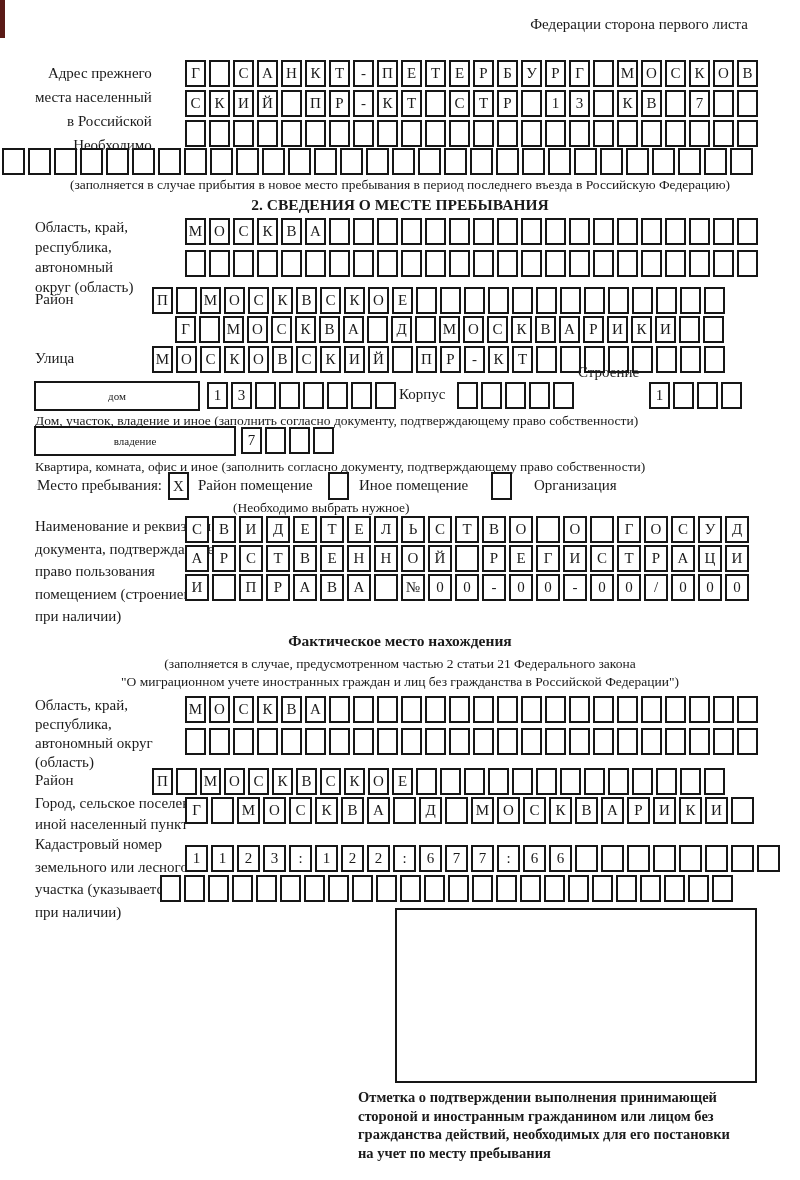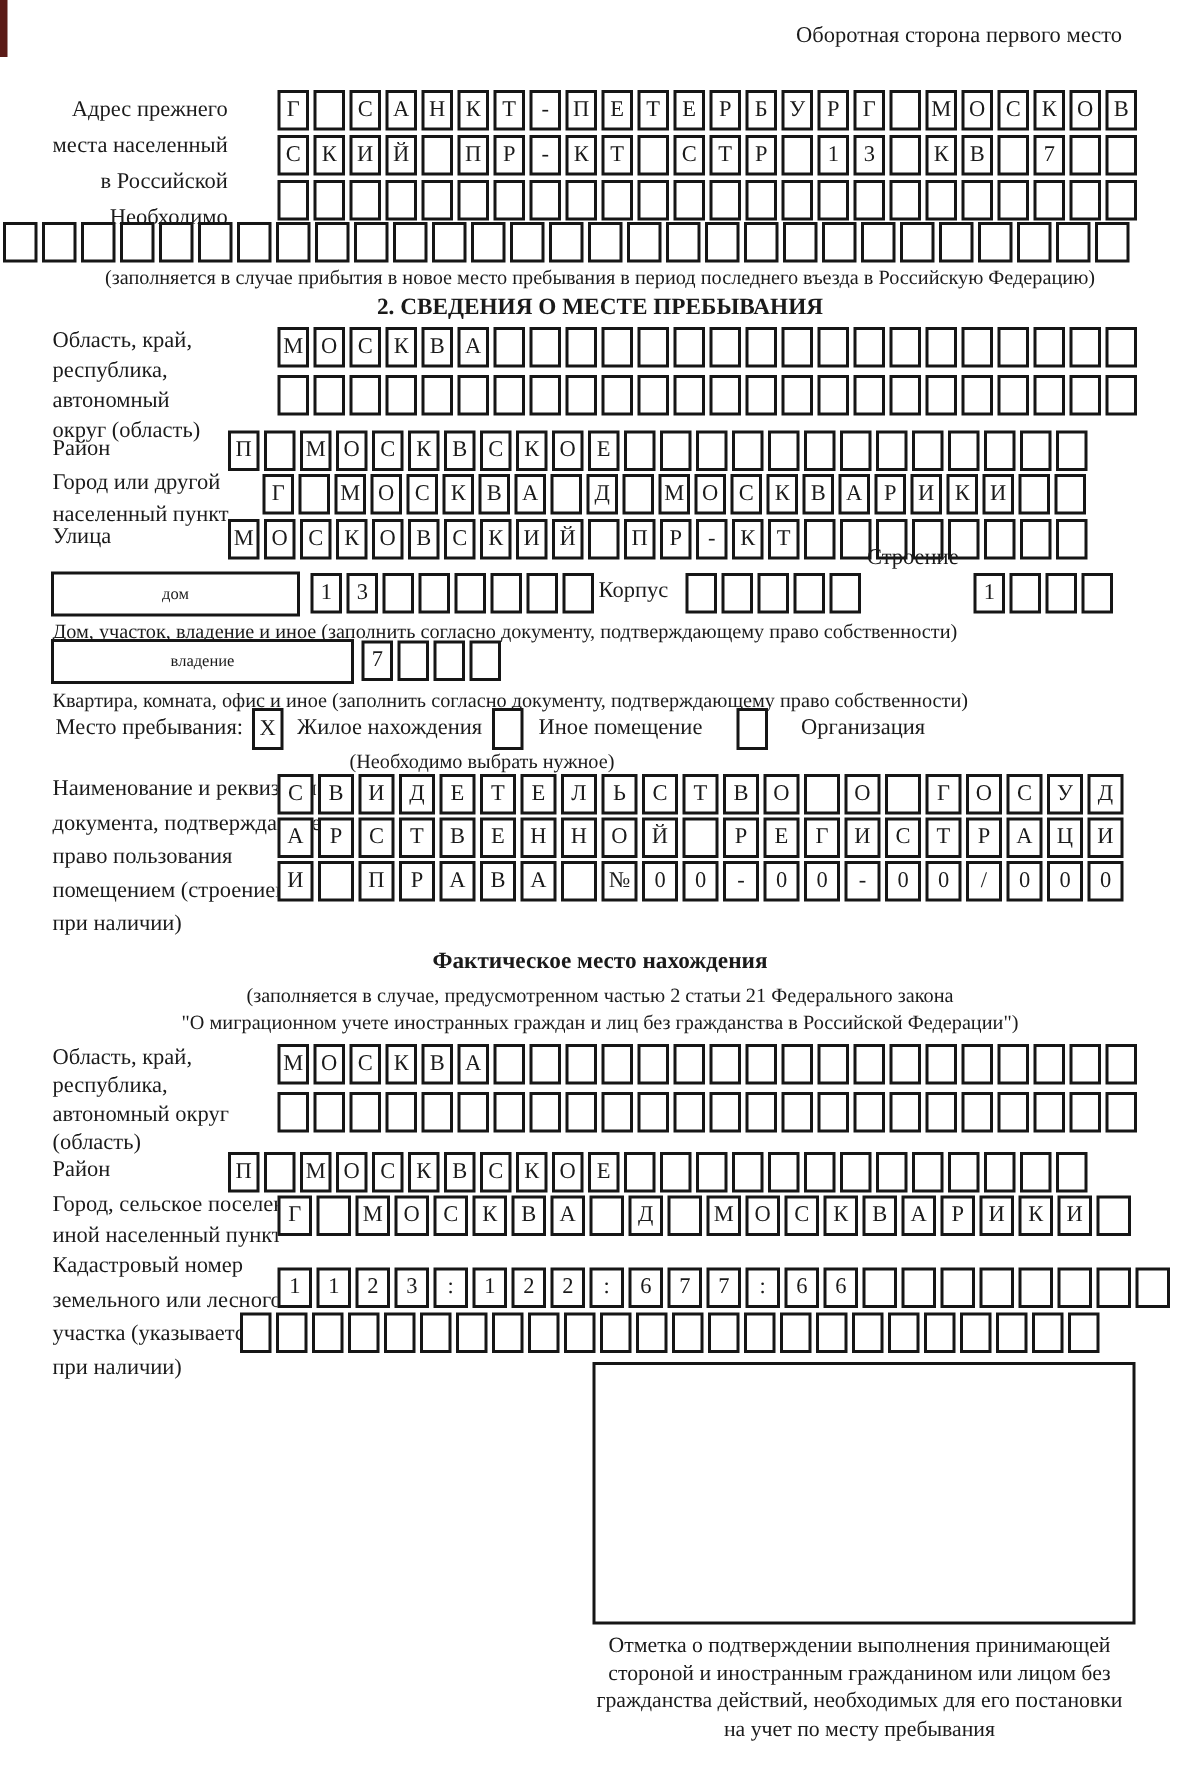--- a/index.html
+++ b/index.html
@@ -22,30 +22,30 @@
   .center{position:absolute;left:0;width:800px;text-align:center;}
   .note{font-size:13.5px;}
   .title{font-weight:bold;font-size:15.5px;}
   .txt{position:absolute;font-size:15px;white-space:nowrap;}
   .smtxt{position:absolute;font-size:13.5px;white-space:nowrap;}
   .box-label{position:absolute;height:30px;border:2px solid #161616;box-sizing:border-box;
              display:flex;align-items:center;justify-content:center;font-size:11px;background:#fff;}
   .checkbox{position:absolute;width:21px;height:28px;border:2px solid #161616;box-sizing:border-box;
             display:flex;align-items:center;justify-content:center;font-size:15px;background:#fff;}
   .stamp{position:absolute;left:395px;top:908px;width:362px;height:175px;border:2px solid #161616;box-sizing:border-box;background:#fff;}
-  .stampcap{position:absolute;left:358px;top:1088px;width:430px;text-align:center;font-size:14.5px;}
+  .stampcap{position:absolute;left:358px;top:1088px;width:430px;text-align:left;font-size:14.5px;font-weight:bold;}
   .stampcap>div{line-height:18.5px;}
 </style>
 </head>
 <body>
 
 <div id="page">
 
   <div class="artifact"></div>
-  <div class="hnote">Оборотная сторона первого место</div>
+  <div class="hnote">Федерации сторона первого листа</div>
 
   <div class="lbl lh24" style="top:61px">
     <div>Адрес прежнего</div>
     <div>места населенный</div>
     <div>в Российской</div>
     <div>Необходимо</div>
   </div>
   <div class="cellrow" style="top:60px;left:185px">
       <div class="cell">Г</div>
       <div class="cell"></div>
@@ -239,24 +239,20 @@
       <div class="cell"></div>
       <div class="cell"></div>
       <div class="cell"></div>
       <div class="cell"></div>
       <div class="cell"></div>
       <div class="cell"></div>
       <div class="cell"></div>
       <div class="cell"></div>
     </div>
 
-  <div class="lbl lh21" style="top:312px">
-    <div>Город или другой</div>
-    <div>населенный пункт</div>
-  </div>
   <div class="cellrow" style="top:316px;left:175px">
       <div class="cell">Г</div>
       <div class="cell"></div>
       <div class="cell">М</div>
       <div class="cell">О</div>
       <div class="cell">С</div>
       <div class="cell">К</div>
       <div class="cell">В</div>
       <div class="cell">А</div>
       <div class="cell"></div>
@@ -336,21 +332,21 @@
   <div class="cellrow" style="top:427px;left:241px">
       <div class="cell">7</div>
       <div class="cell"></div>
       <div class="cell"></div>
       <div class="cell"></div>
     </div>
   <div class="smtxt" style="top:459px;left:35px">Квартира, комната, офис и иное (заполнить согласно документу, подтверждающему право собственности)</div>
 
   <div class="txt" style="top:477px;left:37px">Место пребывания:</div>
   <div class="checkbox" style="top:472px;left:168px">X</div>
-  <div class="txt" style="top:477px;left:198px">Жилое нахождения</div>
+  <div class="txt" style="top:477px;left:198px">Район помещение</div>
   <div class="checkbox" style="top:472px;left:328px"></div>
   <div class="txt" style="top:477px;left:359px">Иное помещение</div>
   <div class="checkbox" style="top:472px;left:491px"></div>
   <div class="txt" style="top:477px;left:534px">Организация</div>
   <div class="smtxt" style="top:500px;left:233px">(Необходимо выбрать нужное)</div>
 
   <div class="lbl lh22" style="top:515px">
     <div>Наименование и реквизиты</div>
     <div>документа, подтверждающего</div>
     <div>право пользования</div>

